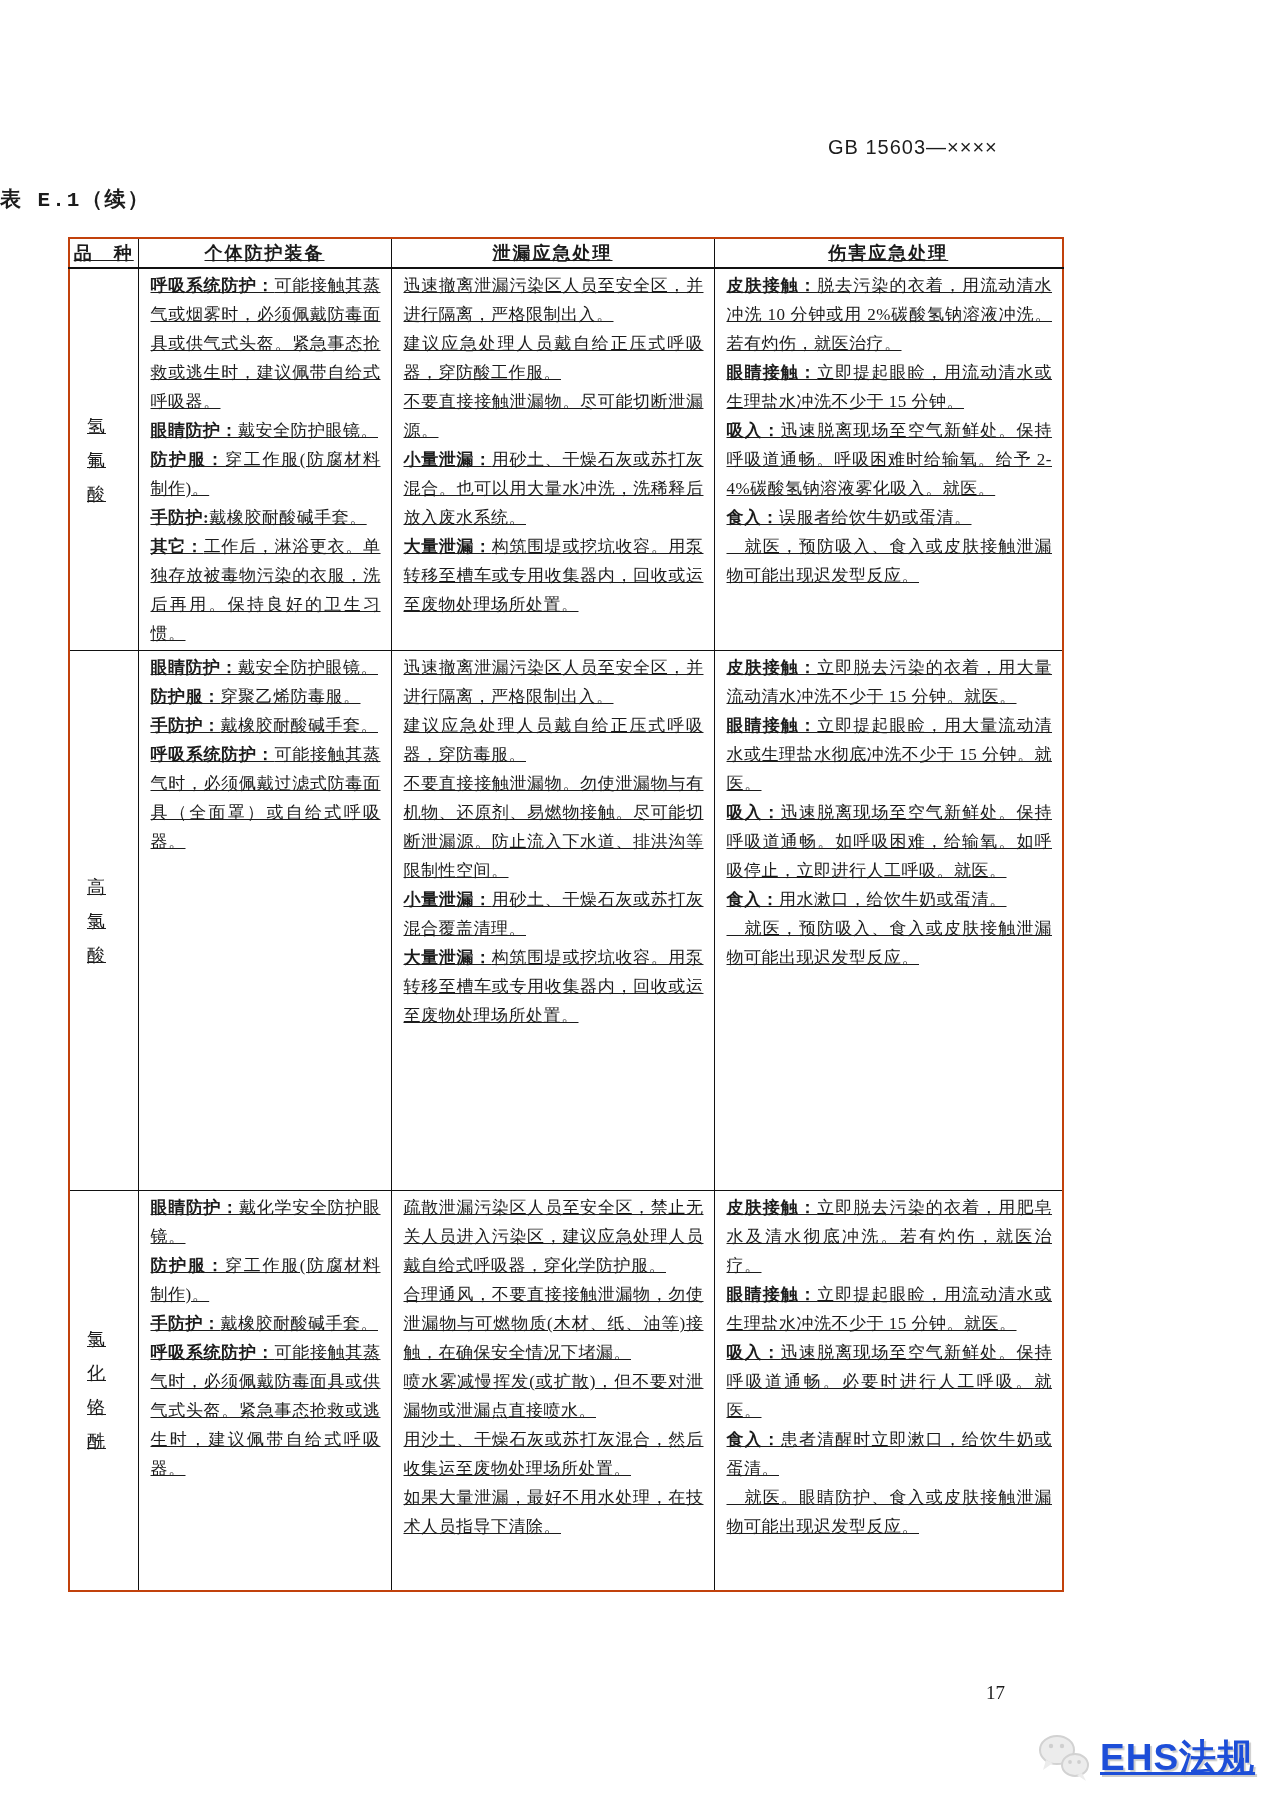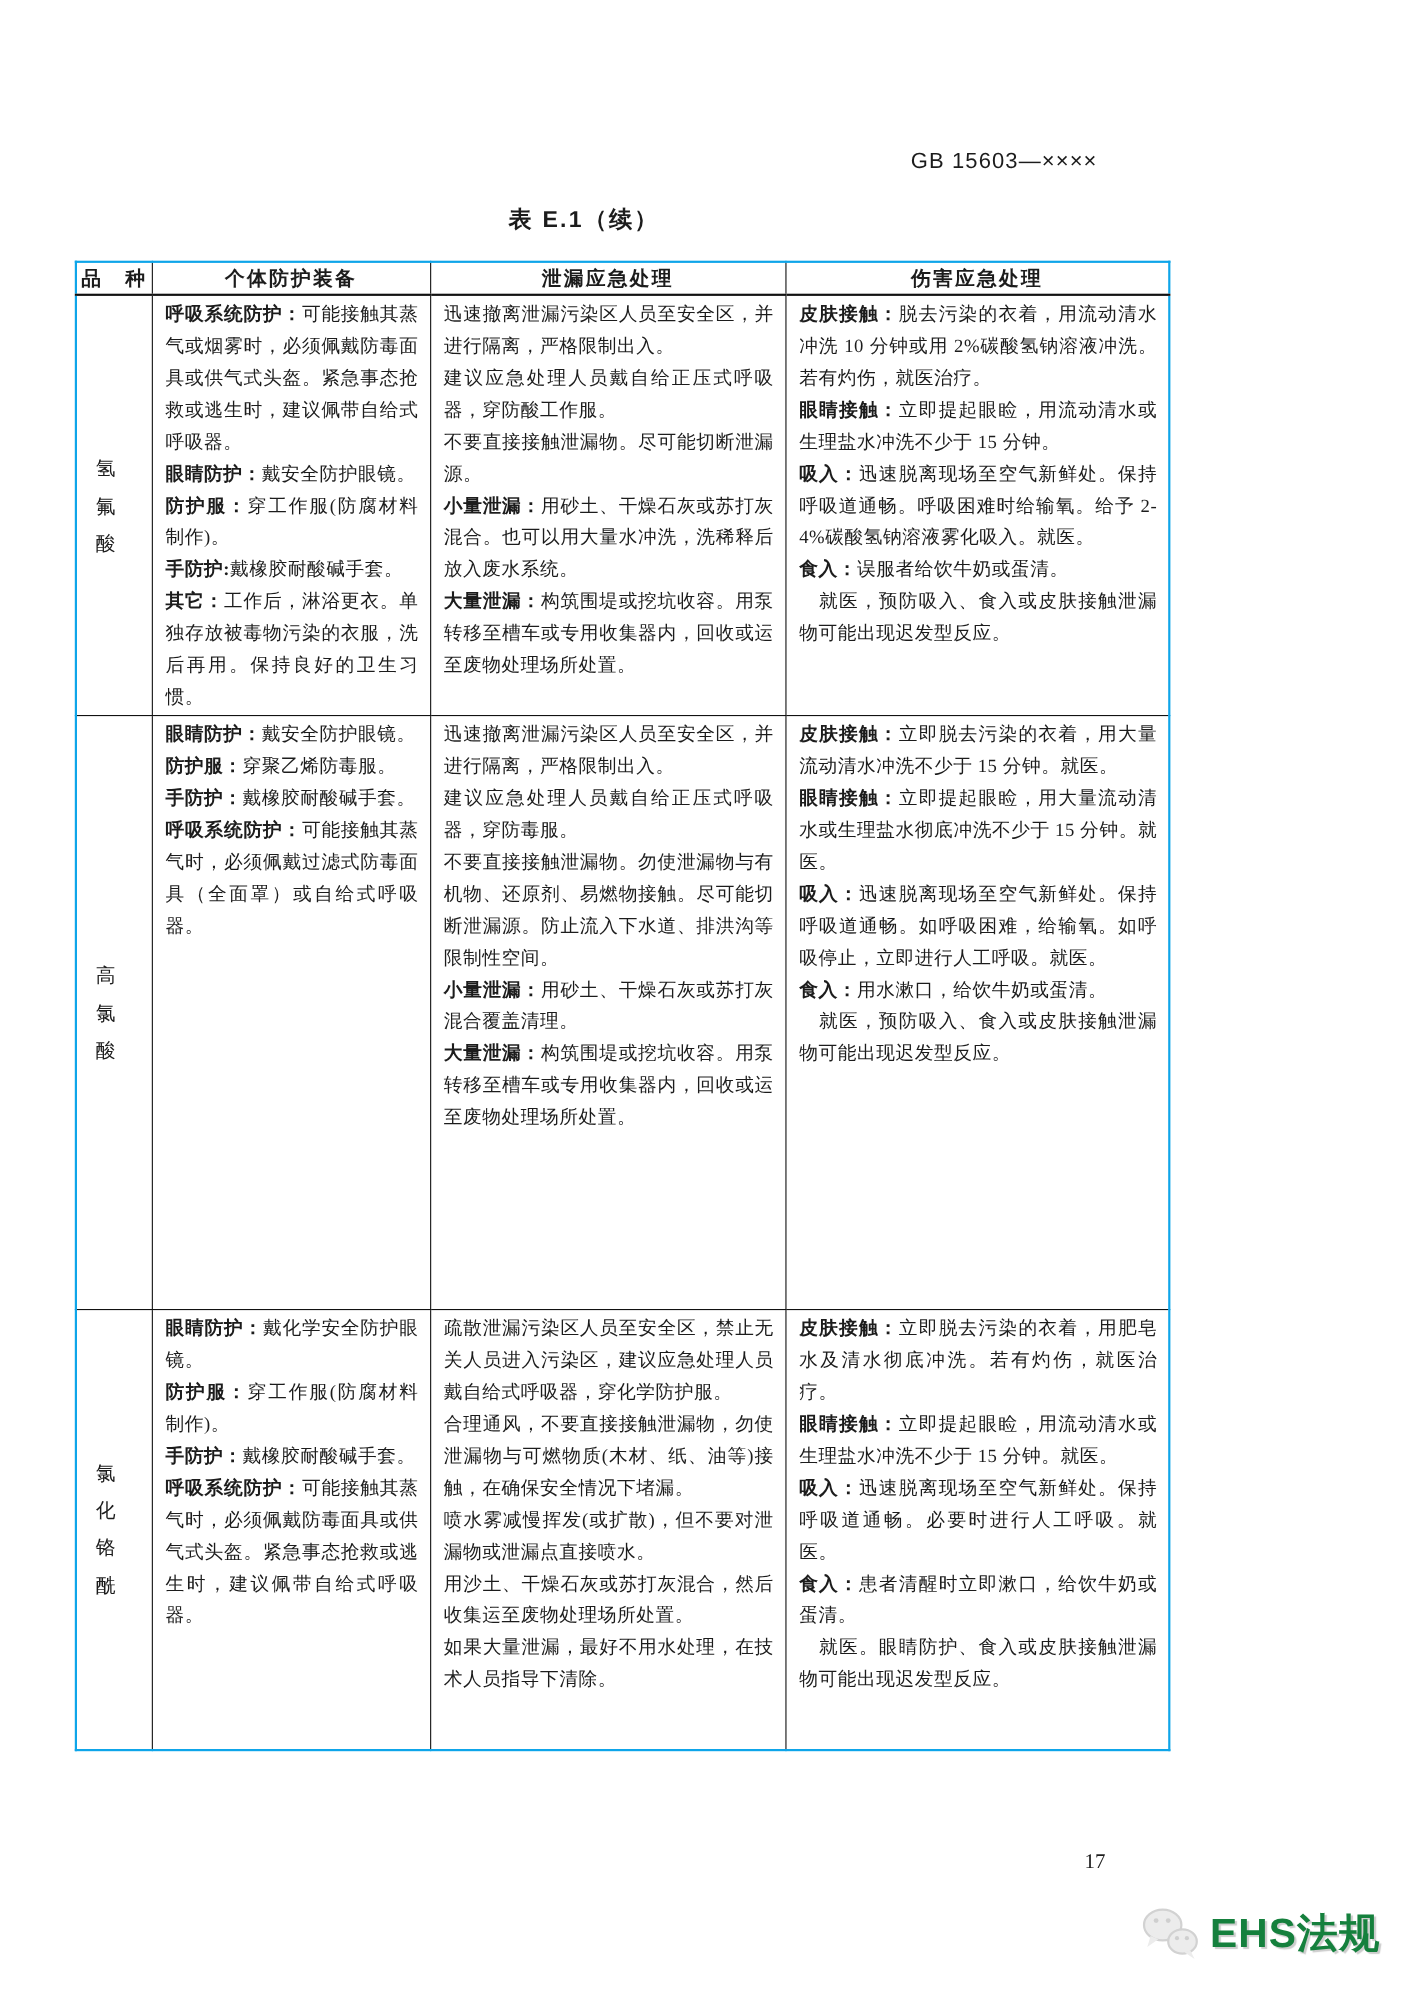--- a/index.html
+++ b/index.html
@@ -7,28 +7,29 @@
     width:1280px;height:1810px;position:relative;background:#ffffff;
     font-family:"Liberation Serif","DejaVu Serif",serif;color:#1c1c1c;
     overflow:hidden;
   }
   .doc-code{
     position:absolute;top:136px;left:828px;
     font-family:"Liberation Sans","DejaVu Sans",sans-serif;
     font-size:20px;letter-spacing:1px;color:#1c1c1c;
   }
   .table-title{
-    position:absolute;top:185px;left:0;width:1062px;text-align:center;
-    font-family:Liberation Sans, sans-serif;
+    position:absolute;top:185px;left:0;width:1062px;
+    font-family:Liberation Mono, monospace;
     font-size:21px;font-weight:bold;letter-spacing:2px;
   }
   table.main{
     position:absolute;top:237px;left:68px;width:994px;
     border-collapse:collapse;table-layout:fixed;
-    border:2px solid #0ea5e9;
+    border:2px solid #c2410c;
+    text-decoration:underline;
   }
   table.main th{
     border:1px solid #111;border-bottom:2px solid #111;
     height:28px;font-size:18px;font-weight:bold;text-align:center;
     letter-spacing:2px;padding:0;
     font-family:"Liberation Sans","DejaVu Sans",sans-serif;
   }
   table.main td{
     border:1px solid #111;vertical-align:top;
     font-size:17px;line-height:29px;text-align:justify;
@@ -43,25 +44,26 @@
   tr.r2{height:400px;}
   p.para{margin:0;padding:0;}
   .plabel{font-weight:bold;}
   .page-num{
     position:absolute;top:1682px;left:935px;width:70px;text-align:right;
     font-size:19px;
   }
   .watermark{
     position:absolute;top:1733px;left:1036px;
     display:flex;align-items:flex-start;gap:6px;
-    color:#15803d;
+    color:#1d4ed8;
     font-family:"Liberation Sans","DejaVu Sans",sans-serif;
     font-size:37px;font-weight:bold;letter-spacing:1px;
     text-shadow:2px 2px 1px #cccccc;
     user-select:none;
+    text-decoration:underline;
   }
   .watermark svg{display:block;}
 </style>
 </head>
 <body>
 
 <div class="doc-code">GB 15603—××××</div>
 
 <div class="table-title">表 E.1（续）</div>
 

